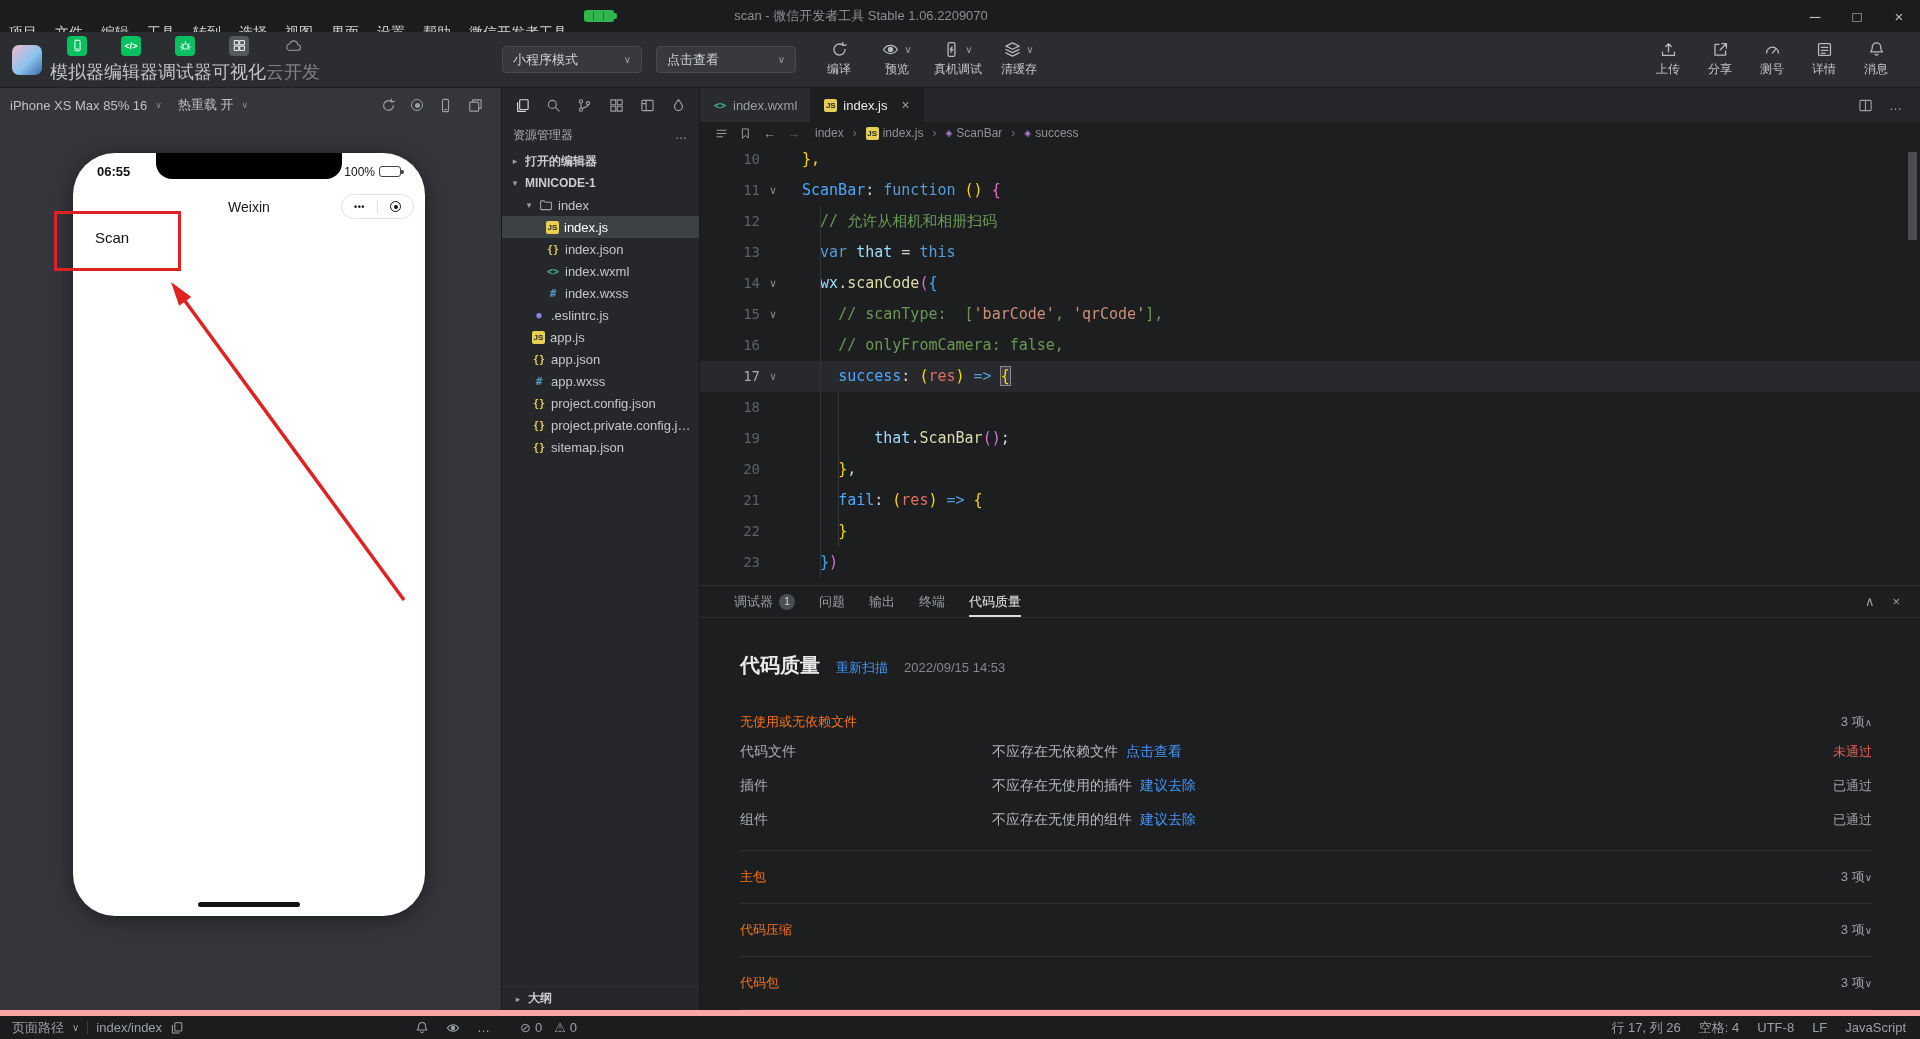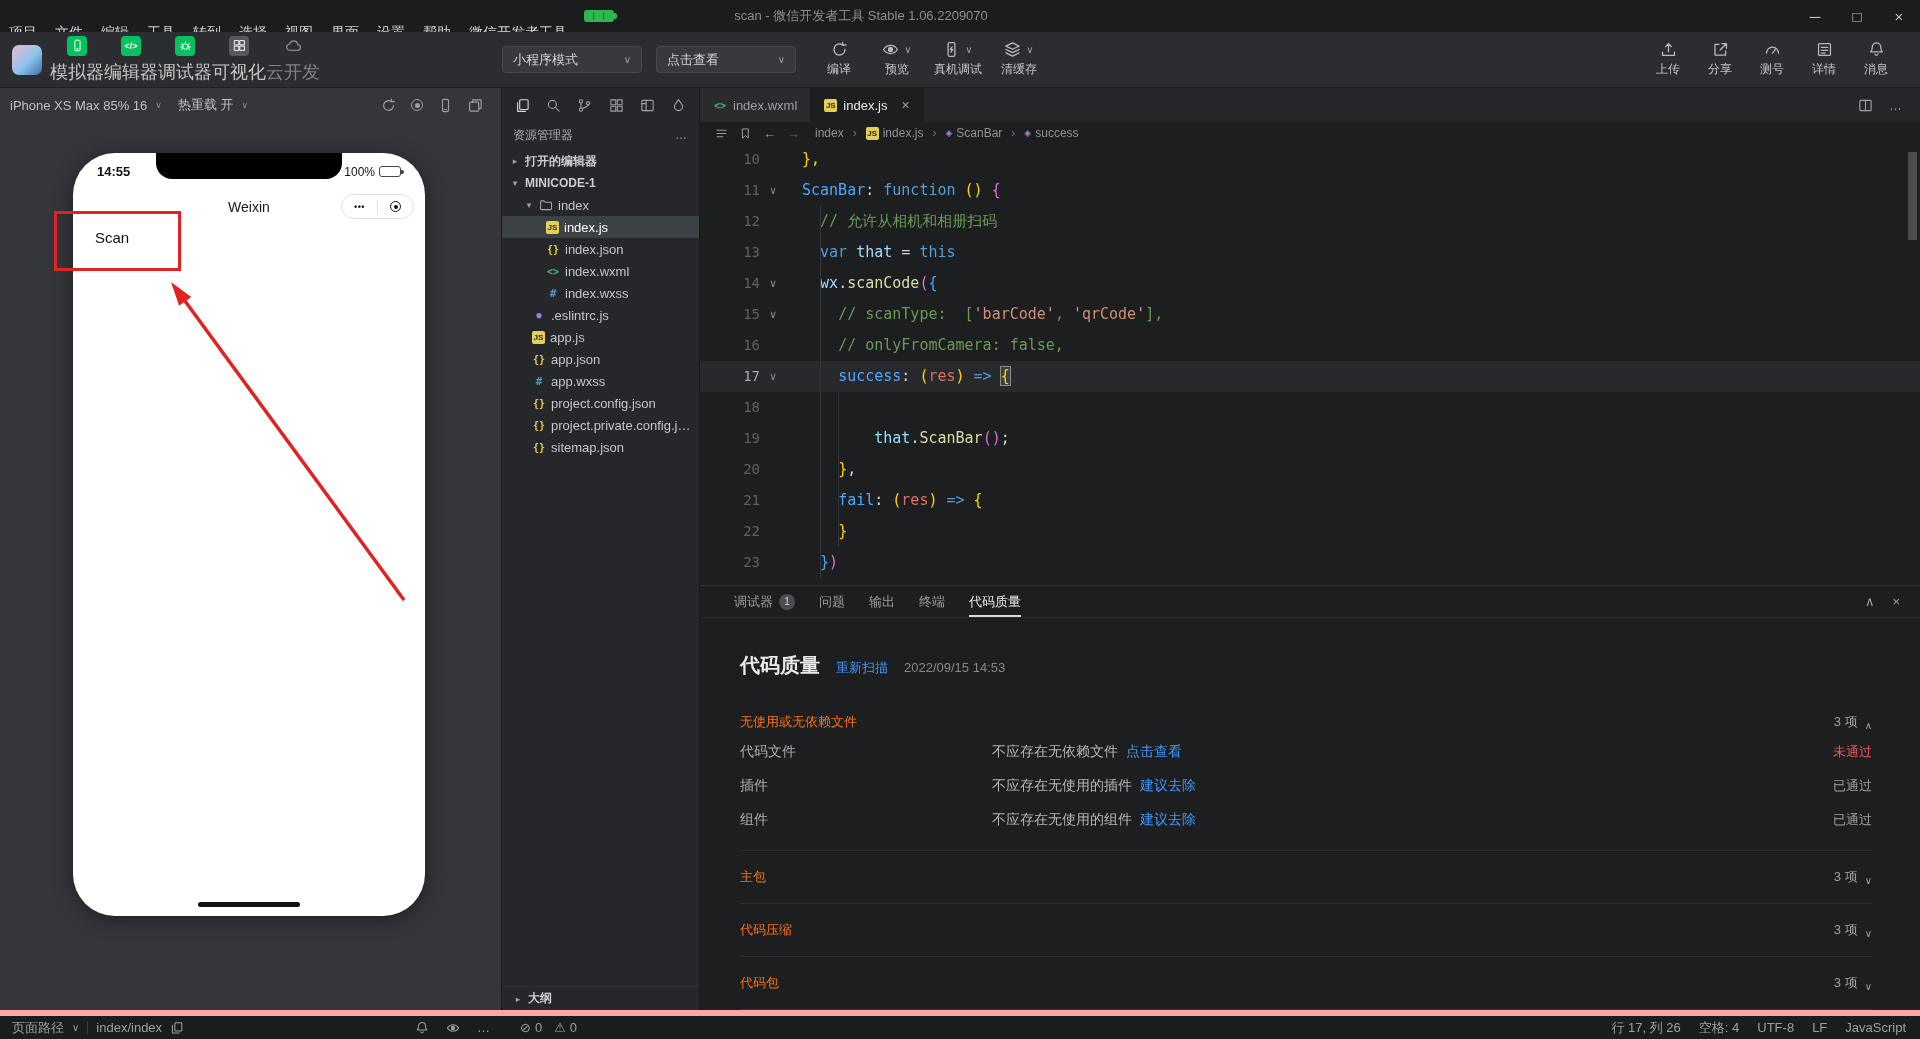--- a/index.html
+++ b/index.html
@@ -137,21 +137,21 @@
 .panel-body{flex:1;padding:34px 48px 0 40px;overflow:hidden}
 .q-titlerow{display:flex;align-items:baseline;gap:16px;margin-bottom:30px}
 .q-title{font-size:20px;font-weight:bold;color:#e8eaec}
 .q-rescan{font-size:13px;color:#4496f7}
 .q-time{font-size:13px;color:#85888b}
 .q-section{padding:13px 0}
 .q-section:first-child{padding-top:0}
 .q-section + .q-section{border-top:1px solid #2e2f32}
 .q-head{display:flex;align-items:center;height:26px}
 .q-sec-title{font-size:13px;font-weight:normal;color:#f97316}
-.q-right{margin-left:auto;display:flex;align-items:flex-end;gap:7px;font-size:13px;color:#9da0a3}
+.q-right{margin-left:auto;display:flex;align-items:center;font-size:13px;color:#9da0a3}
 .q-chev{font-size:10px}
 .q-row{display:grid;grid-template-columns:252px 1fr auto;align-items:center;height:34px;font-size:14px;color:#a9acb0}
 .q-desc{color:#b4b7ba}
 .q-link{color:#4496f7;margin-left:8px;text-decoration:none}
 .q-status{font-size:13px}
 .q-status.fail{color:#e45b5b}
 .q-status.pass{color:#9da0a3}
 
 
 .statusbar{height:29px;background:#1b1c1e;border-top:6px solid #fca5a5;position:relative;font-size:13px;color:#9da0a3;flex-shrink:0}
@@ -392,21 +392,21 @@
                 <rect x="1.8" y="4.4" width="9.6" height="9.6" rx="1"></rect>
                 <path d="M5 4.4V2h9v9h-2.6"></path>
               </svg>
             </span>
         </div>
       </div>
 
       <div class="phone">
         <div class="notch"></div>
         <div class="p-status">
-          <span class="p-time">14:55</span>
+          <span class="p-time">06:55</span>
           <span class="p-batt">
             <span>100%</span>
             <span class="batt-shape"><span class="batt-fill"></span></span>
           </span>
         </div>
         <div class="p-nav-title">Weixin</div>
         <div class="capsule">
           <span class="cap-dots">•••</span>
           <span class="cap-div"></span>
           <span class="cap-circle-wrap">

